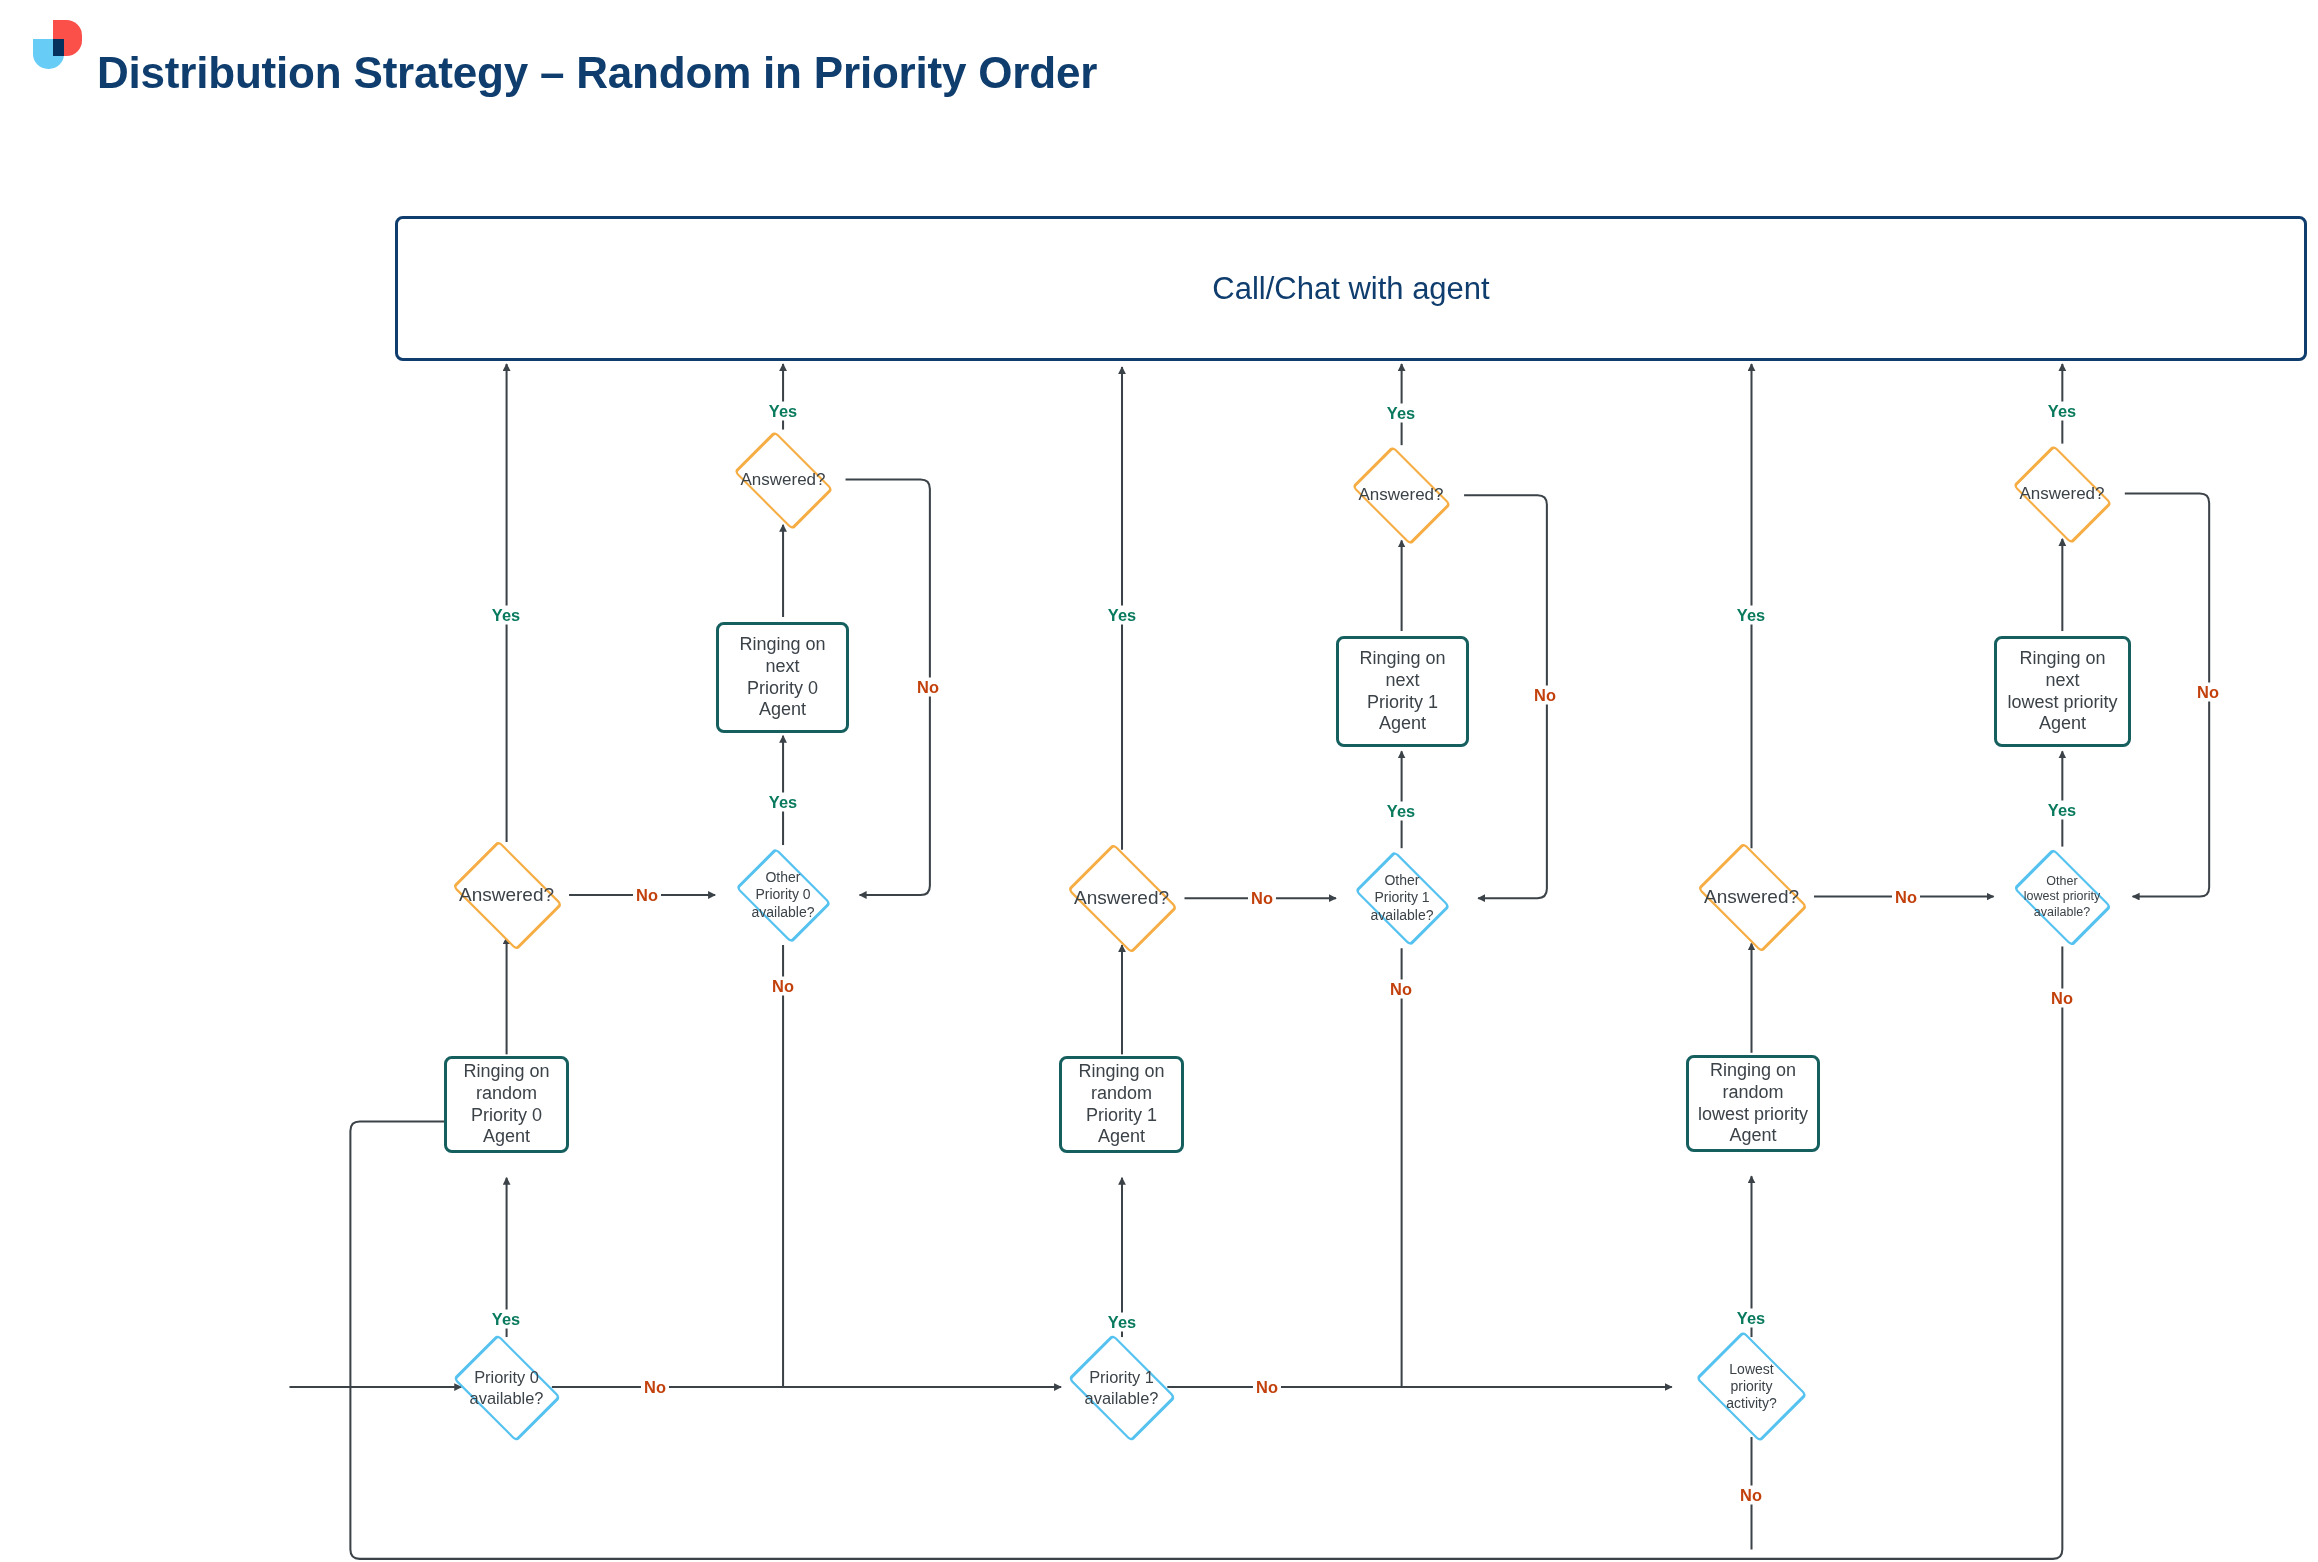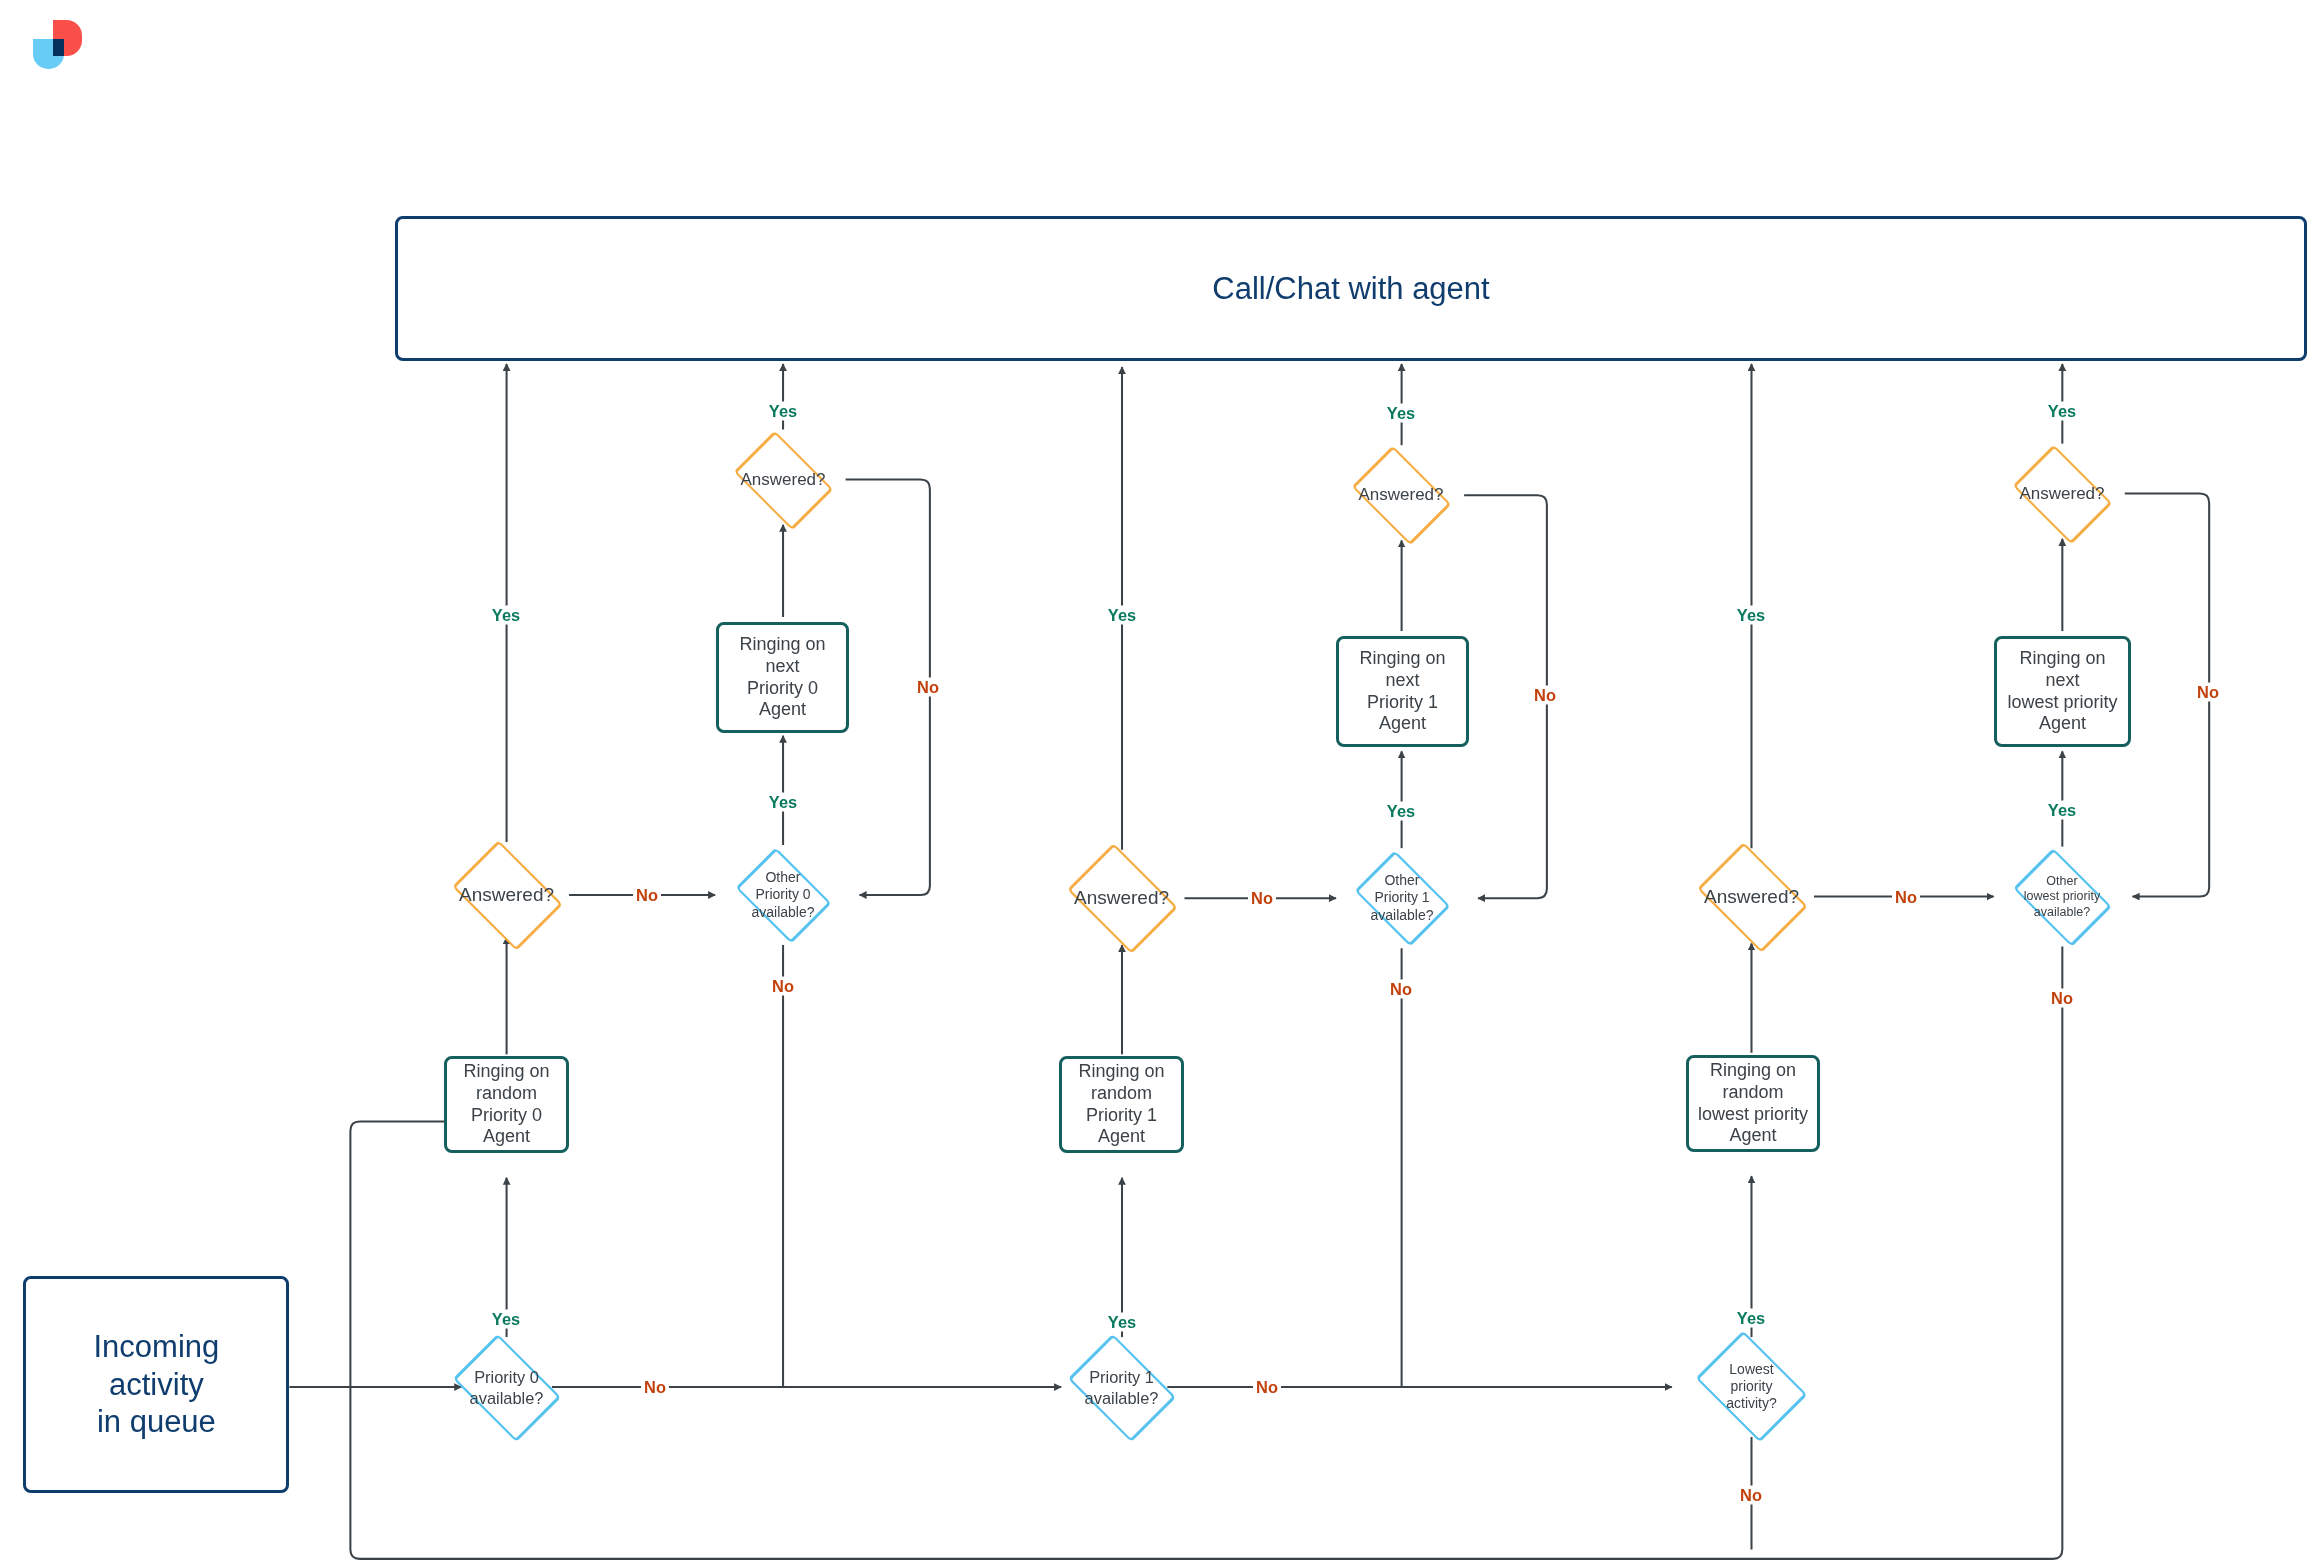--- a/index.html
+++ b/index.html
@@ -160,20 +160,21 @@
 <body>
 
 <div id="stage">
 
   <div id="header">
     <div id="logo">
       <div class="logo-red"></div>
       <div class="logo-blue"></div>
       <div class="logo-navy"></div>
     </div>
+    <div id="page-title">Distribution Strategy – Random in Priority Order</div>
   </div>
 
   <svg id="edges" width="2319" height="1562" viewBox="0 0 2968 2000">
     <defs>
       <marker id="arrow" markerWidth="11" markerHeight="11" refX="9" refY="5" orient="auto" markerUnits="userSpaceOnUse">
         <path d="M0,0 L10,5 L0,10 z" fill="#3b4248"></path>
       </marker>
     </defs>
     <g stroke="#3b4248" stroke-width="2.6" fill="none" stroke-linejoin="round">
 
@@ -223,25 +224,20 @@
 
       <path d="M2242,1840 L2242,1984"></path>
 
     </g>
   </svg>
 
   <div id="n-callchat" class="node term">
     <span class="lbl">Call/Chat with agent</span>
   </div>
 
-  <div id="n-incoming" class="node term">
-    <span class="lbl">Incoming
-activity
-in queue</span>
-  </div>
 
   <div class="dia-wrap dia-blue" style="left:416px; top:1325px; width:181px; height:125px;">
     <div class="dia-shape" style="width:88px;height:88px;margin-left:-44px;margin-top:-44px;transform:rotate(45deg) scale(1.02,0.72);"></div>
     <span class="lbl" style="font-size:16.4px;">Priority 0
 available?</span>
   </div>
 
   <div class="node proc" style="left:444px; top:1056px; width:125px; height:97px;">
     <span class="lbl">Ringing on
 random

